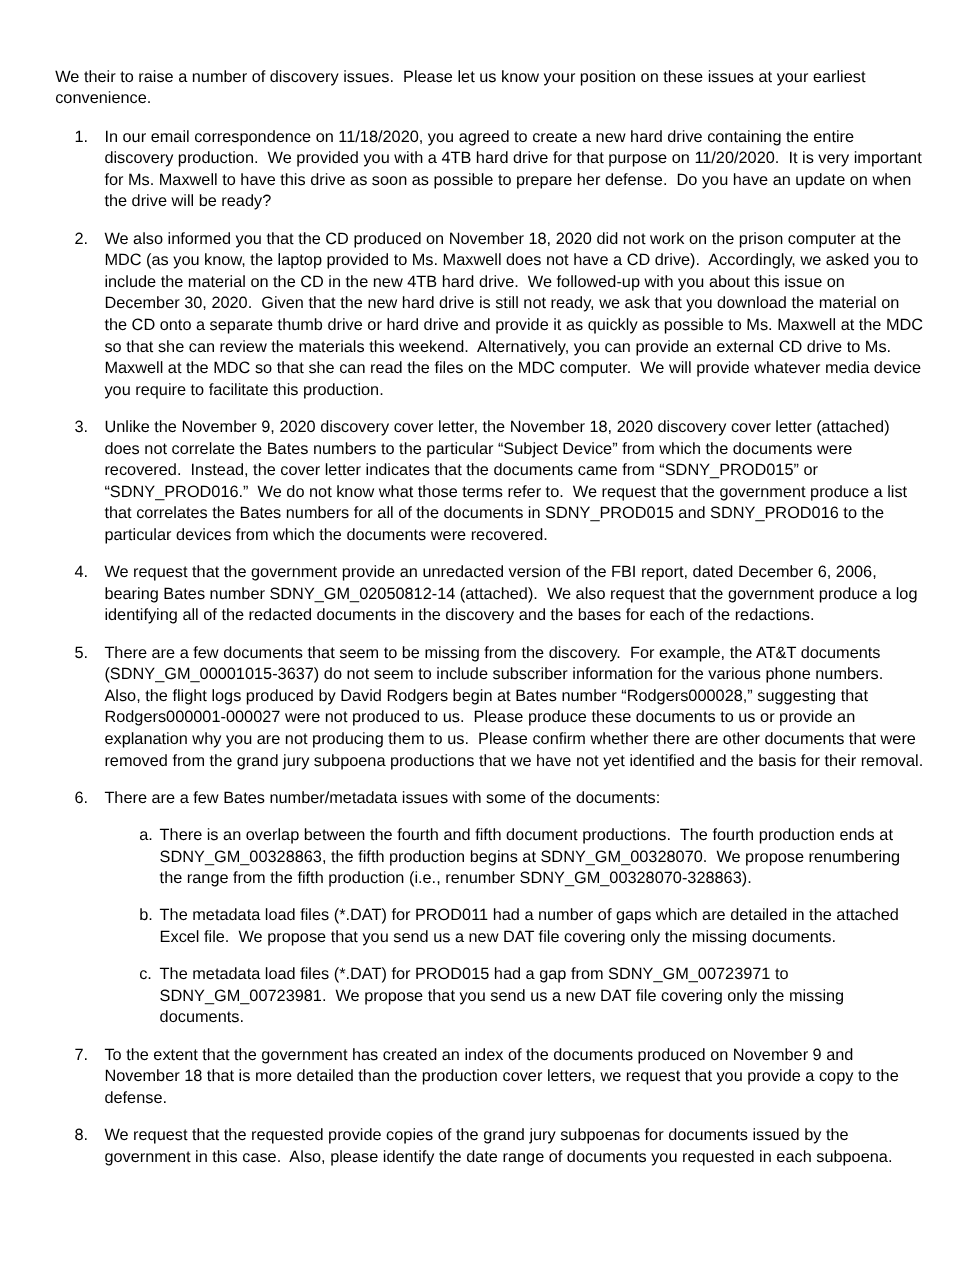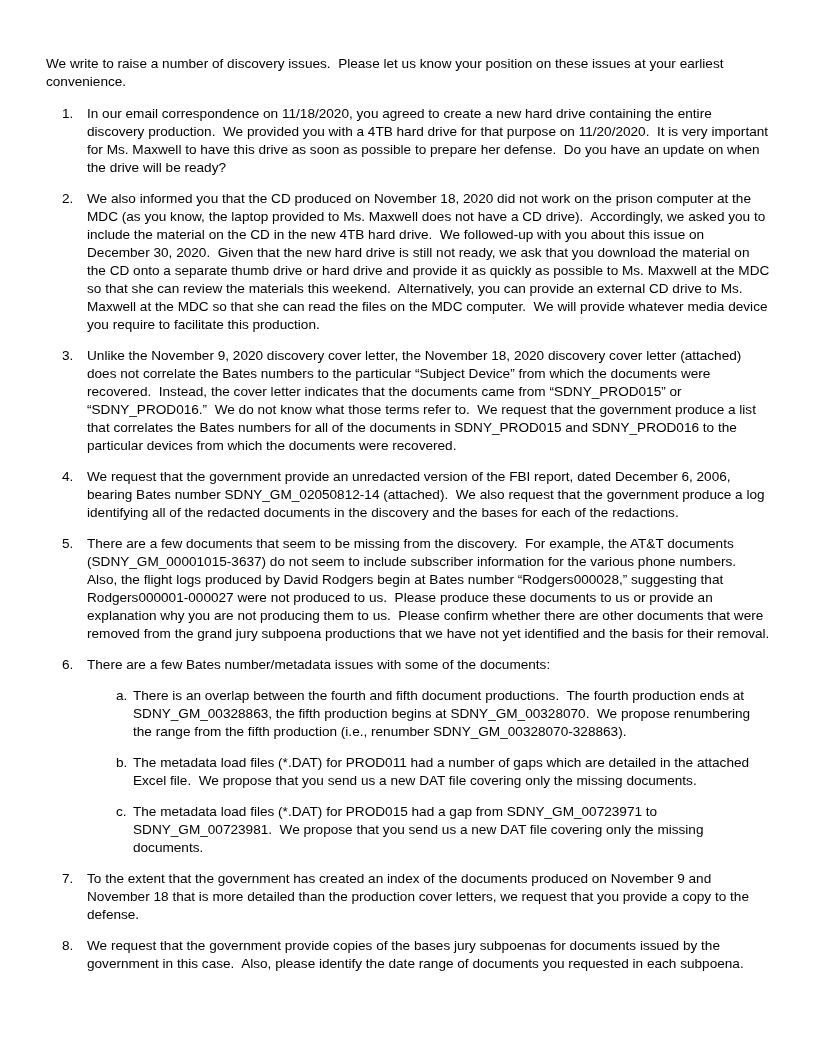--- a/index.html
+++ b/index.html
@@ -53,25 +53,25 @@
   }
   .txt b {
     font-weight: normal;
   }
 </style>
 </head>
 <body>
 
 <div class="page">
   <div class="content">
-    <p class="intro">We write to raise a number of discovery issues.  Please let us know your position on these issues at your earliest convenience.</p>
+    <p class="intro">We their to raise a number of discovery issues.  Please let us know your position on these issues at your earliest convenience.</p>
     <div>
         <div class="li l1"><span class="num">1.</span><span class="txt"><span>In our email correspondence on 11/18/2020, you agreed to create a new hard drive containing the entire discovery production.  We provided you with a 4TB hard drive for that purpose on 11/20/2020.  It is very important for Ms. Maxwell to have this drive as soon as possible to prepare her defense.  Do you have an update on when the drive will be ready?</span></span></div>
         <div class="li l1"><span class="num">2.</span><span class="txt"><span>We also informed you that the CD produced on November 18, 2020 did not work on the prison computer at the MDC (as you know, the laptop provided to Ms. Maxwell does not have a CD drive).  Accordingly, we asked you to include the material on the CD in the new 4TB hard drive.  We followed-up with you about this issue on December 30, 2020.  </span><b>Given that the new hard drive is still not ready, we ask that you download the material on the CD onto a separate thumb drive or hard drive and provide it as quickly as possible to Ms. Maxwell at the MDC so that she can review the materials this weekend.  Alternatively, you can provide an external CD drive to Ms. Maxwell at the MDC so that she can read the files on the MDC computer.  We will provide whatever media device you require to facilitate this production.</b></span></div>
         <div class="li l1"><span class="num">3.</span><span class="txt"><span>Unlike the November 9, 2020 discovery cover letter, the November 18, 2020 discovery cover letter (attached) does not correlate the Bates numbers to the particular “Subject Device” from which the documents were recovered.  Instead, the cover letter indicates that the documents came from “SDNY_PROD015” or “SDNY_PROD016.”  We do not know what those terms refer to.  We request that the government produce a list that correlates the Bates numbers for all of the documents in SDNY_PROD015 and SDNY_PROD016 to the particular devices from which the documents were recovered.</span></span></div>
         <div class="li l1"><span class="num">4.</span><span class="txt"><span>We request that the government provide an unredacted version of the FBI report, dated December 6, 2006, bearing Bates number SDNY_GM_02050812-14 (attached).  We also request that the government produce a log identifying all of the redacted documents in the discovery and the bases for each of the redactions.</span></span></div>
         <div class="li l1"><span class="num">5.</span><span class="txt"><span>There are a few documents that seem to be missing from the discovery.  For example, the AT&amp;T documents (SDNY_GM_00001015-3637) do not seem to include subscriber information for the various phone numbers.  Also, the flight logs produced by David Rodgers begin at Bates number “Rodgers000028,” suggesting that Rodgers000001-000027 were not produced to us.  Please produce these documents to us or provide an explanation why you are not producing them to us.  Please confirm whether there are other documents that were removed from the grand jury subpoena productions that we have not yet identified and the basis for their removal.</span></span></div>
         <div class="li l1"><span class="num">6.</span><span class="txt"><span>There are a few Bates number/metadata issues with some of the documents:</span></span><div class="li l2"><span class="num">a.</span><span class="txt"><span>There is an overlap between the fourth and fifth document productions.  The fourth production ends at SDNY_GM_00328863, the fifth production begins at SDNY_GM_00328070.  We propose renumbering the range from the fifth production (i.e., renumber SDNY_GM_00328070-328863).</span></span></div><div class="li l2"><span class="num">b.</span><span class="txt"><span>The metadata load files (*.DAT) for PROD011 had a number of gaps which are detailed in the attached Excel file.  We propose that you send us a new DAT file covering only the missing documents.</span></span></div><div class="li l2"><span class="num">c.</span><span class="txt"><span>The metadata load files (*.DAT) for PROD015 had a gap from SDNY_GM_00723971 to SDNY_GM_00723981.  We propose that you send us a new DAT file covering only the missing documents.</span></span></div></div>
         <div class="li l1"><span class="num">7.</span><span class="txt"><span>To the extent that the government has created an index of the documents produced on November 9 and November 18 that is more detailed than the production cover letters, we request that you provide a copy to the defense.</span></span></div>
-        <div class="li l1"><span class="num">8.</span><span class="txt"><span>We request that the government provide copies of the bases jury subpoenas for documents issued by the government in this case.  Also, please identify the date range of documents you requested in each subpoena.</span></span></div>
+        <div class="li l1"><span class="num">8.</span><span class="txt"><span>We request that the requested provide copies of the grand jury subpoenas for documents issued by the government in this case.  Also, please identify the date range of documents you requested in each subpoena.</span></span></div>
       </div>
   </div>
 </div>
 
 </body></html>

